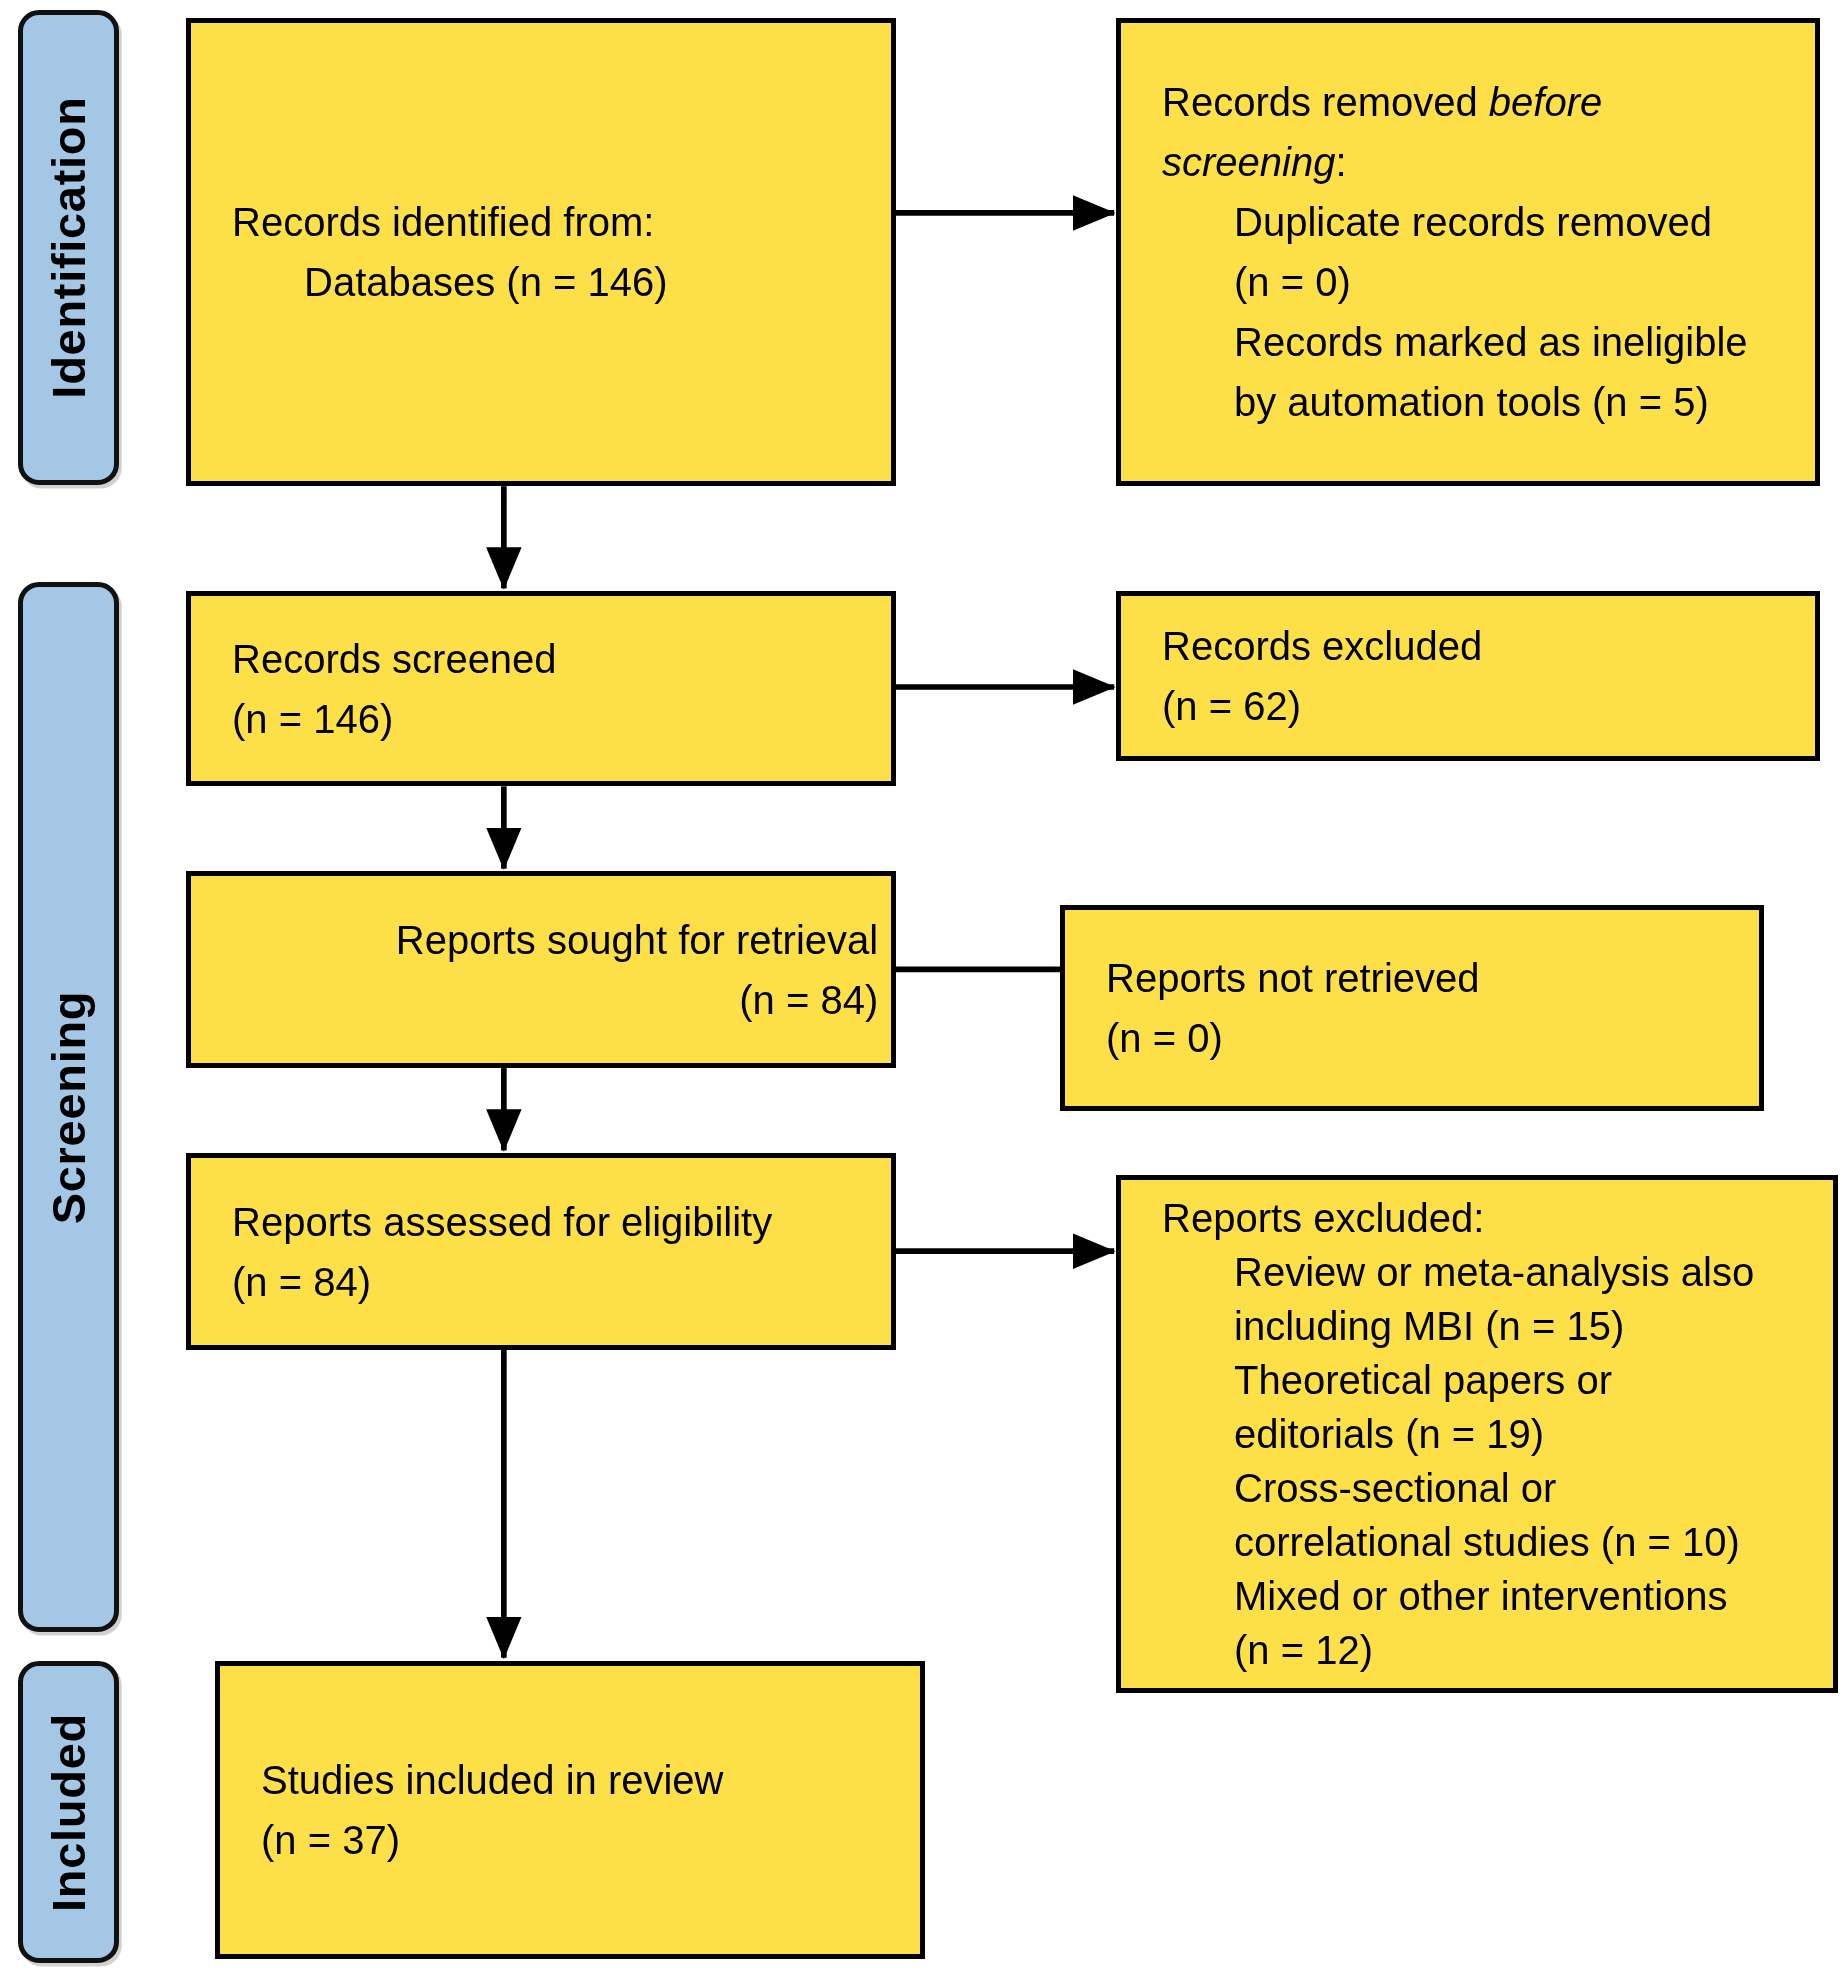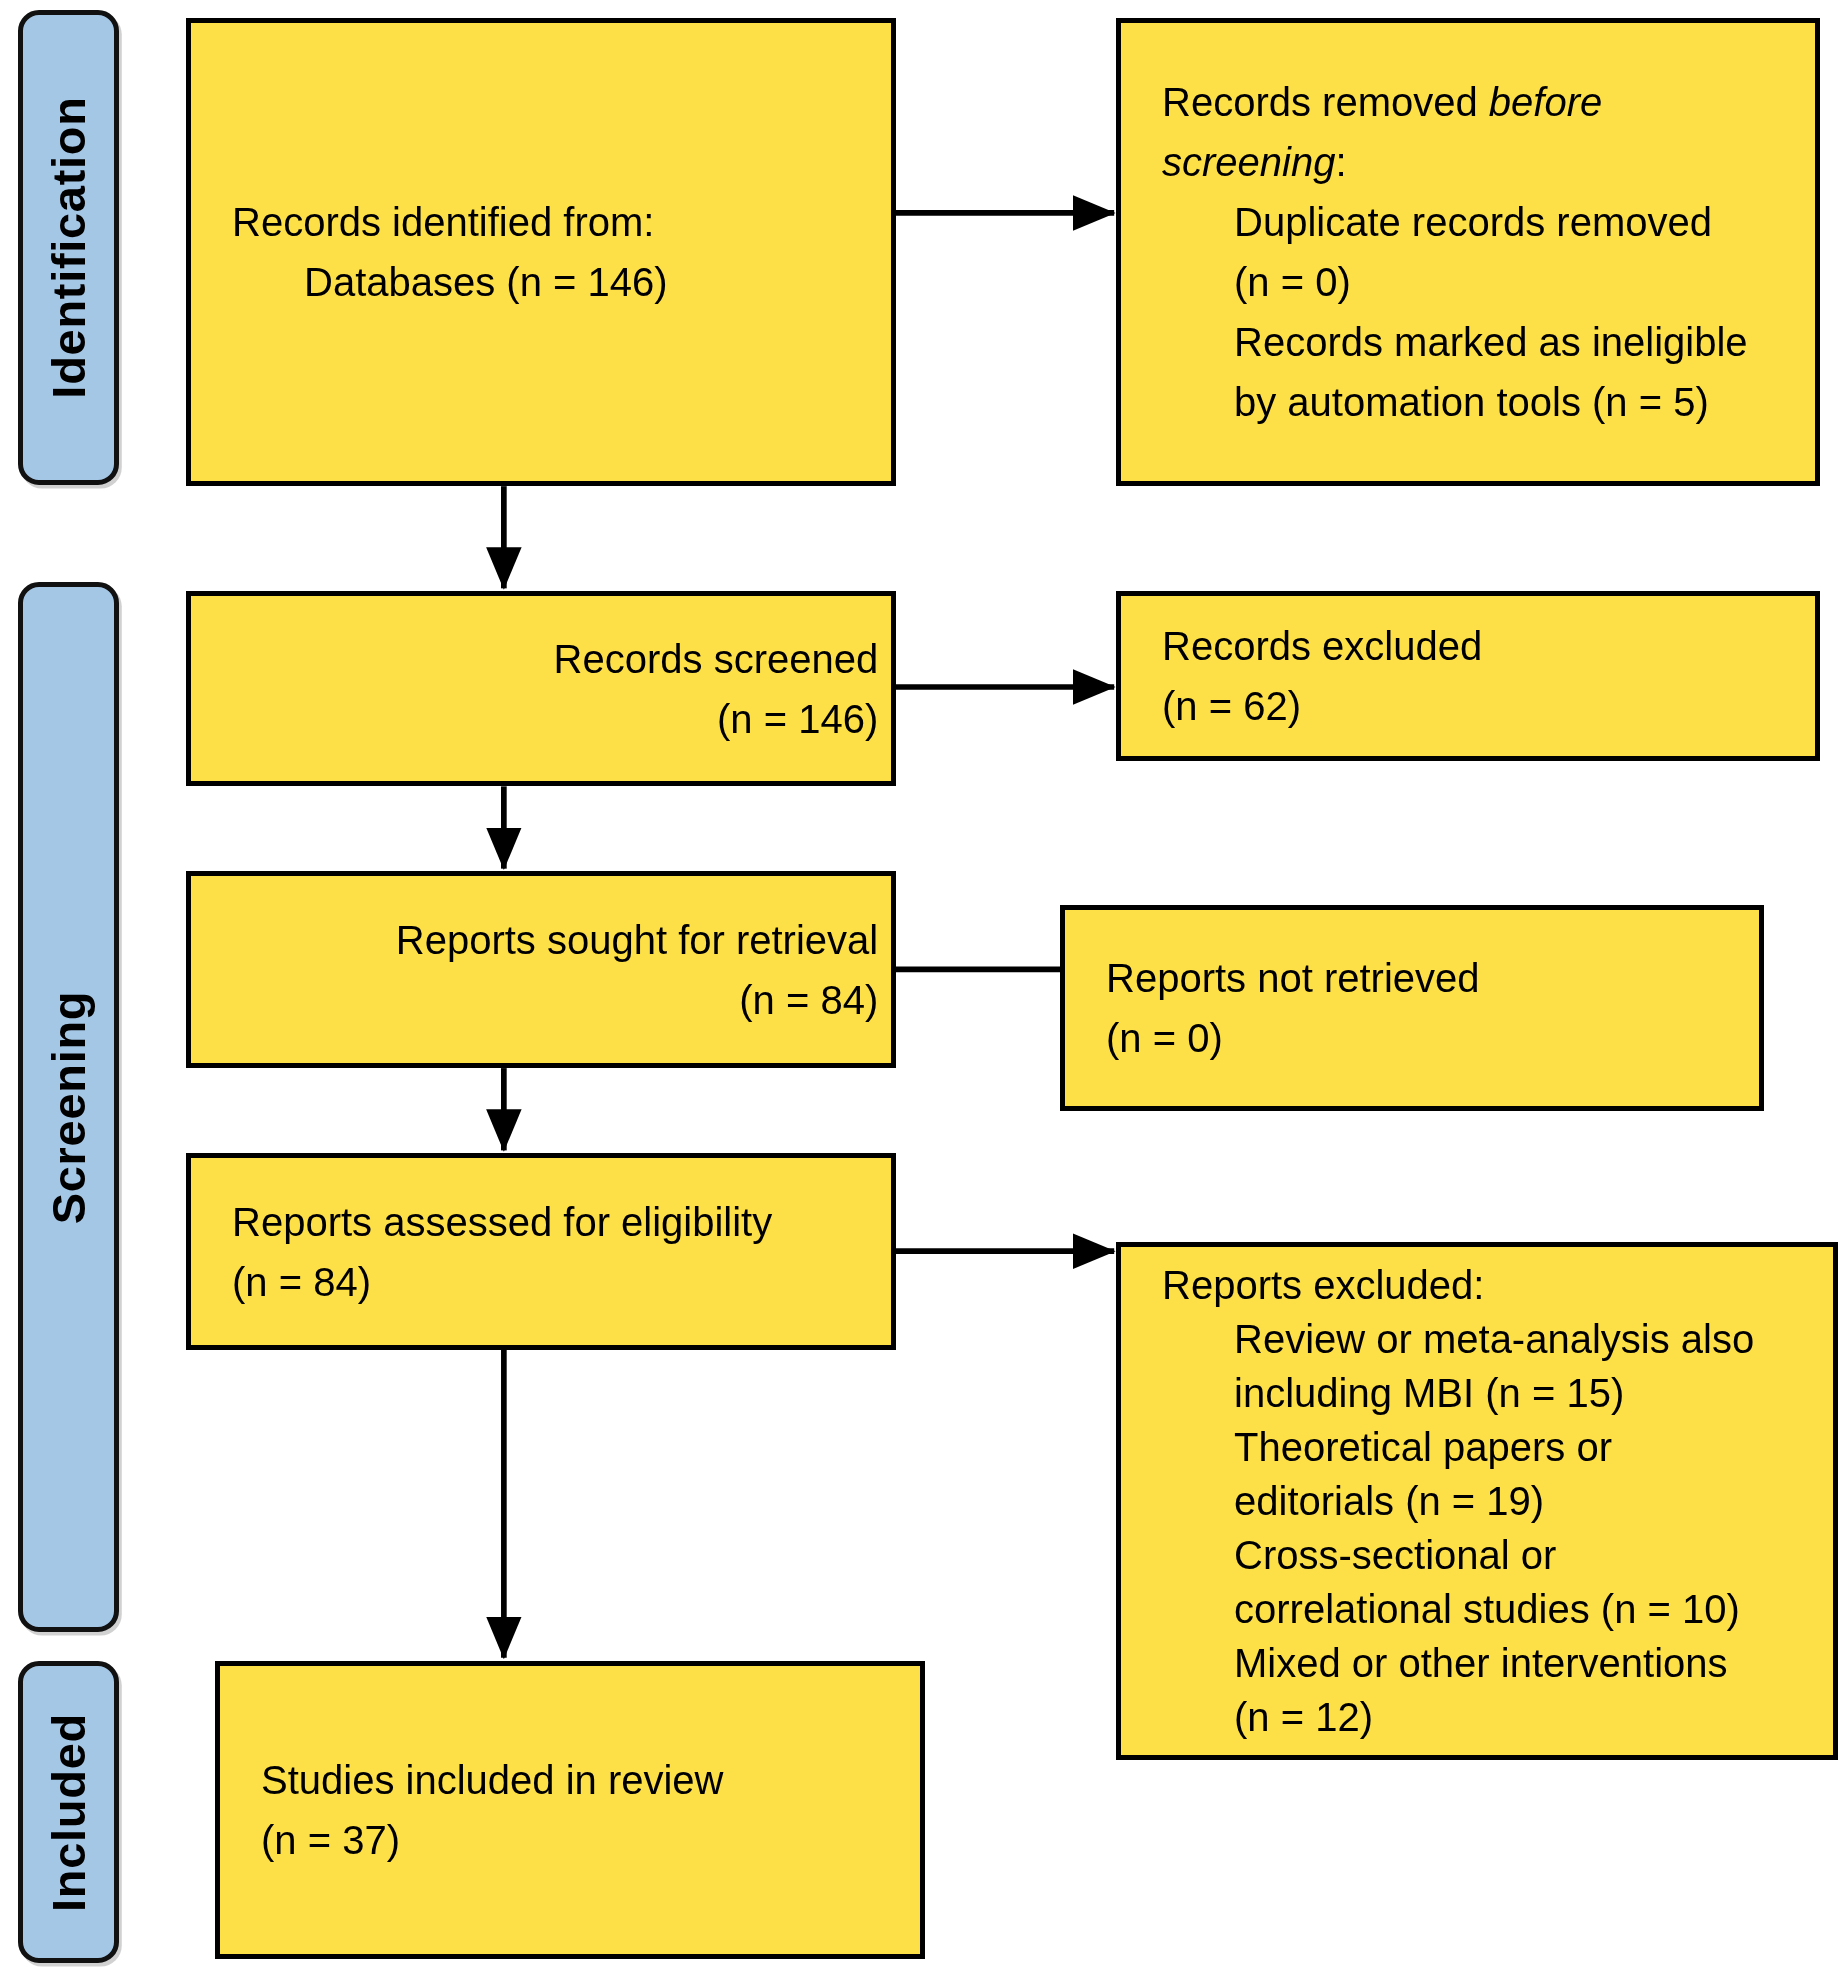--- a/index.html
+++ b/index.html
@@ -38,26 +38,26 @@
   .indent{padding-left:72px;}
   .it{font-style:italic;}
 
   
   #bar-identification{left:18px;top:10px;width:101px;height:475px;}
   #bar-screening{left:18px;top:582px;width:101px;height:1050px;}
   #bar-included{left:18px;top:1661px;width:101px;height:302px;}
 
   #box-identified{left:186px;top:18px;width:710px;height:468px;}
   #box-removed{left:1116px;top:18px;width:704px;height:468px;}
-  #box-screened{left:186px;top:591px;width:710px;height:195px;text-align:right;}
+  #box-screened{left:186px;top:591px;width:710px;height:195px;}
   #box-excluded{left:1116px;top:591px;width:704px;height:170px;}
   #box-sought{left:186px;top:871px;width:710px;height:197px;text-align:right;}
   #box-notretrieved{left:1060px;top:905px;width:704px;height:206px;}
   #box-assessed{left:186px;top:1153px;width:710px;height:197px;}
-  #box-reports-excluded{left:1116px;top:1242px;width:722px;height:518px;}
+  #box-reports-excluded{left:1116px;top:1175px;width:722px;height:518px;}
   #box-reports-excluded .box-text{line-height:54px;}
   #box-included{left:186px;top:1661px;width:710px;height:298px;margin-left:29px;}
 </style>
 </head>
 <body>
 
 <div class="canvas">
 
   <svg class="connectors" width="1843" height="1985" viewBox="0 0 2597 2797">
     <defs>

